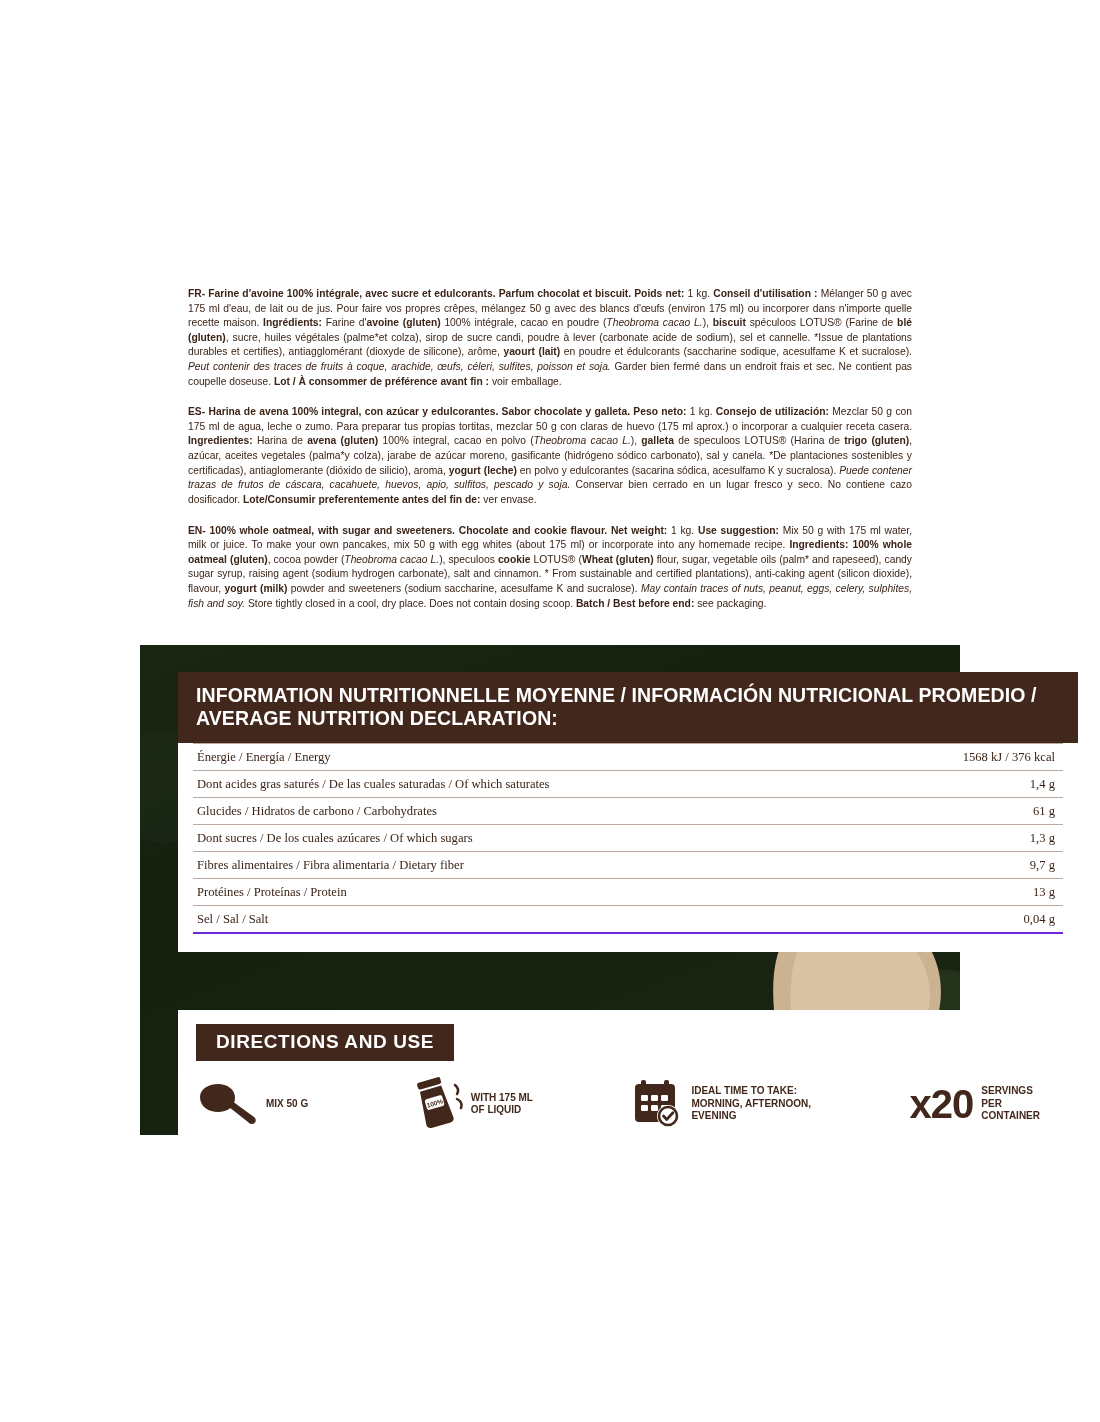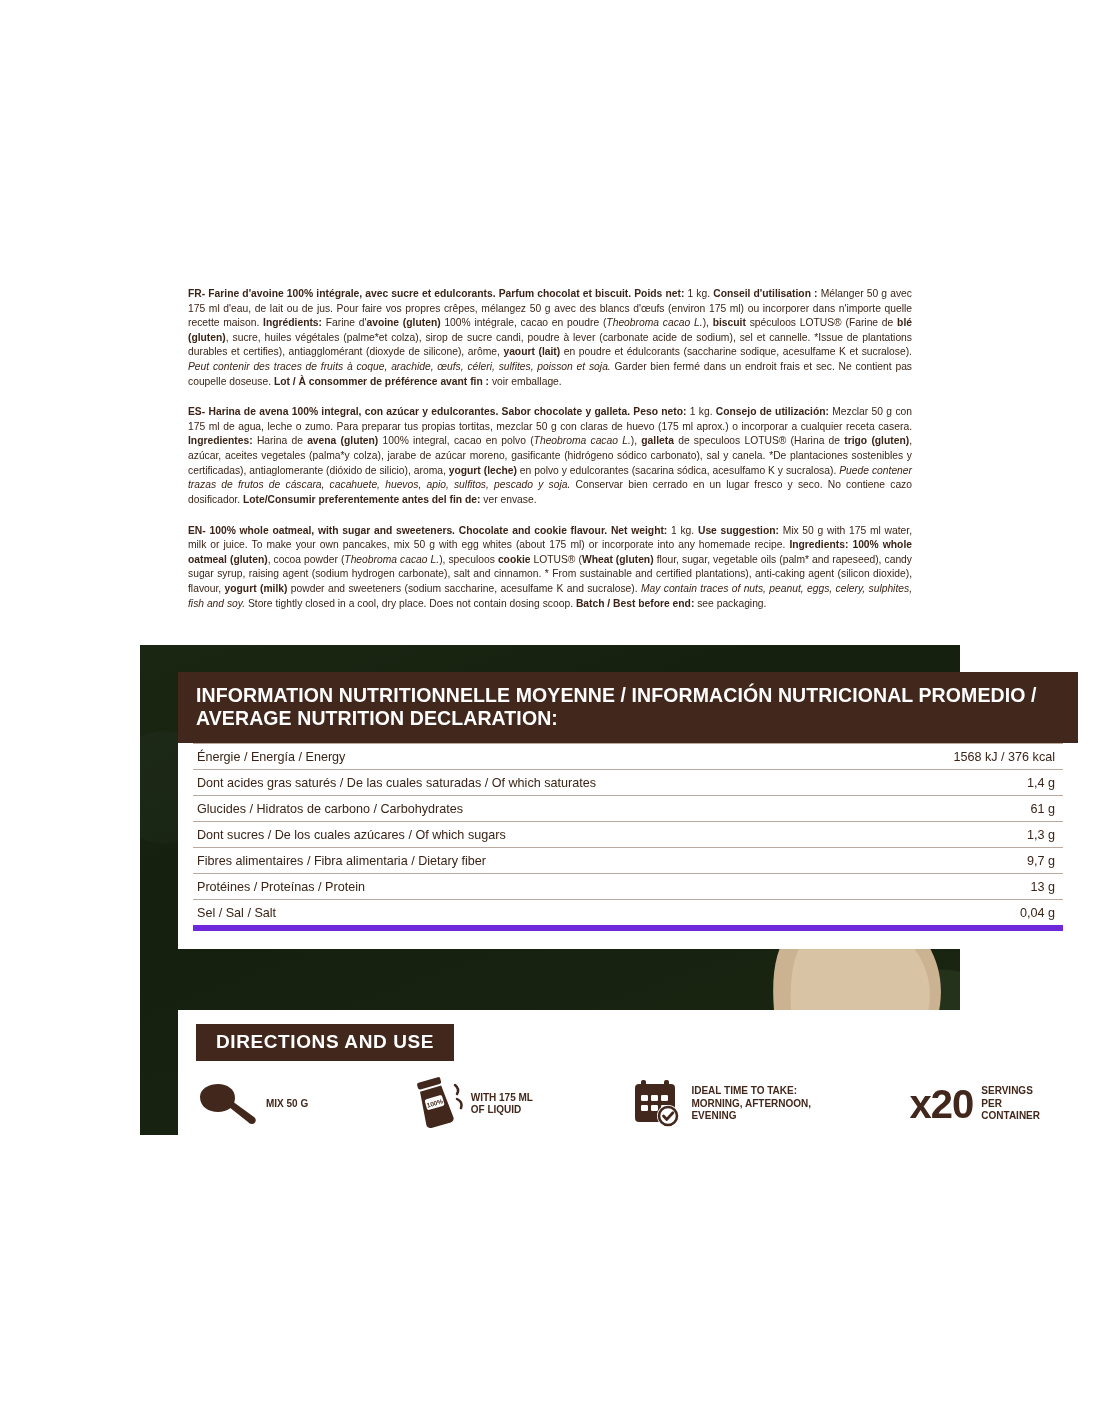--- a/index.html
+++ b/index.html
@@ -83,22 +83,23 @@
     width:calc(100% - 30px);
     margin:0 15px;
     border-collapse:collapse;
     font-size:12.6px;
     color:#3b2417;
   }
   table.nut td{
     border-top:1px solid #b9a99f;
     padding:5.5px 4px 5.5px 4px;
     vertical-align:middle;
-  }
-  table.nut tr:last-child td{border-bottom:6px solid #6d28d9;}
+    font-family:Liberation Serif, serif;
+  }
+  table.nut tr:last-child td{border-bottom:2px solid #6d28d9;}
   table.nut td.val{
     text-align:right;
     padding-right:8px;
     white-space:nowrap;
   }
 
   
   .panel-dir{
     position:absolute;left:178px;top:1010px;width:880px;
     background:#ffffff;

